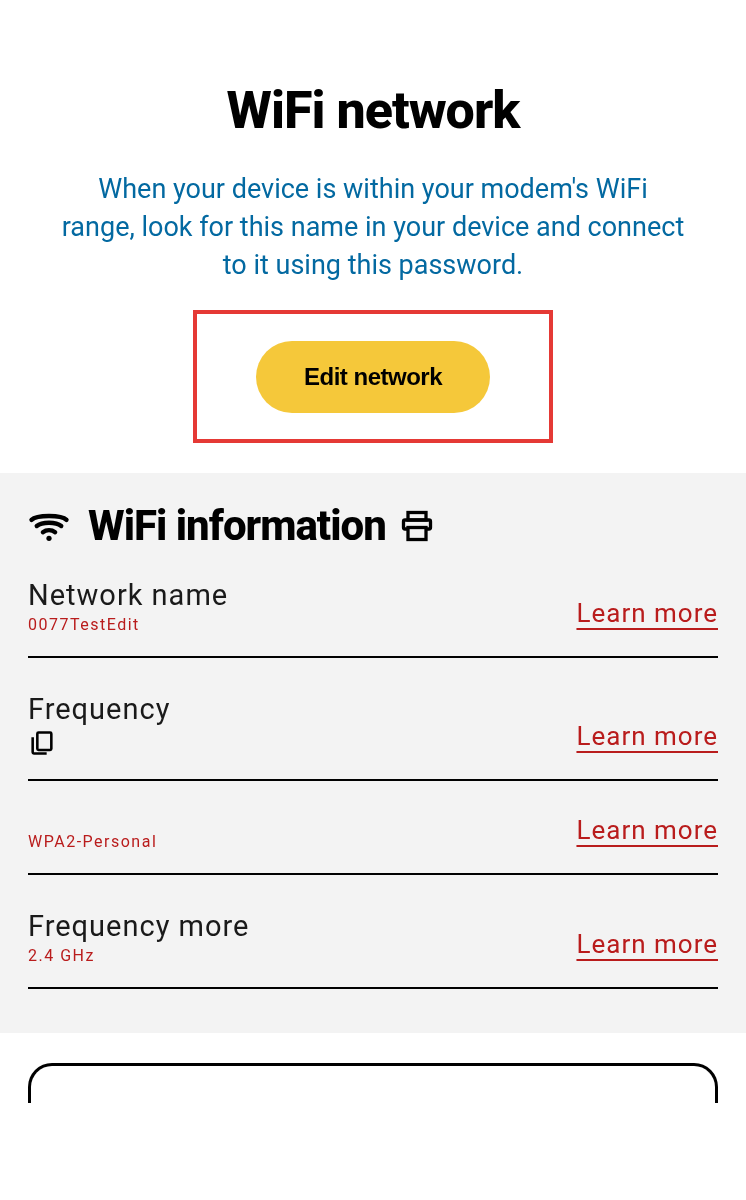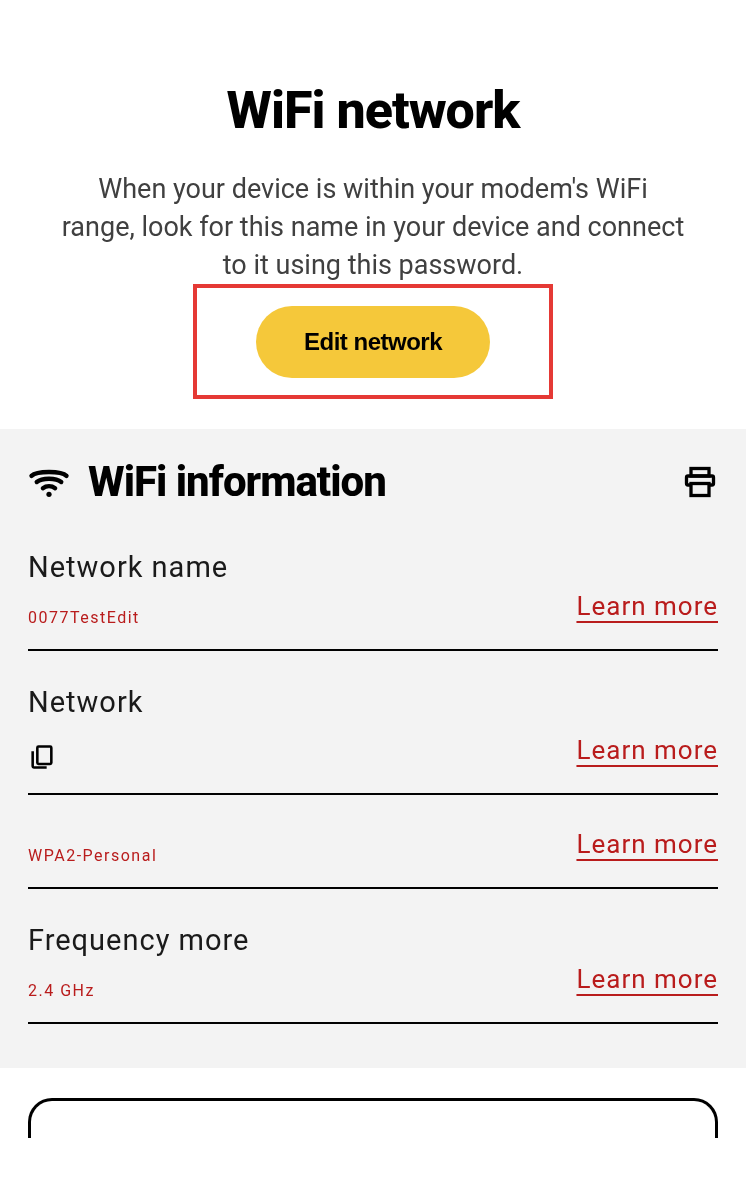--- a/index.html
+++ b/index.html
@@ -17,27 +17,27 @@
     }
     .page-title {
       font-size: 52px;
       font-weight: 800;
       letter-spacing: -1px;
       margin-bottom: 30px;
     }
     .page-description {
       font-size: 27px;
       line-height: 1.4;
-      color: #404040;
+      color: #0369a1;
       padding: 0 10px;
     }
     .edit-btn-frame {
-      margin: 0 auto 0;
+      margin: 26px auto 0;
       width: 360px;
-      height: 115px;
+      height: 133px;
       border: 4px solid #e53935;
       display: flex;
       align-items: center;
       justify-content: center;
     }
     .edit-btn {
       background: #f5c83a;
       color: #000;
       font-weight: 800;
       font-size: 24px;
@@ -47,22 +47,22 @@
       cursor: pointer;
       letter-spacing: -0.5px;
     }
     .info-section {
       background: #f3f3f3;
       padding: 28px 28px 10px;
     }
     .info-header {
       display: flex;
       align-items: center;
-      justify-content: space-between;
-      margin-bottom: 44px;
+      justify-content: flex-start;
+      margin-bottom: 28px;
       gap: 13px;
     }
     .info-header-left {
       display: flex;
       align-items: center;
       gap: 18px;
     }
     .section-title {
       font-size: 42px;
       font-weight: 800;
@@ -71,21 +71,21 @@
     .wifi-icon svg { width: 42px; height: 42px; display: block; }
     .print-icon svg { width: 36px; height: 36px; display: block; }
     .info-row {
       display: flex;
       justify-content: space-between;
       align-items: flex-end;
       border-bottom: 2px solid #000;
       padding-bottom: 22px;
       margin-bottom: 34px;
     }
-    .info-left { display: flex; flex-direction: column; gap: 24px; }
+    .info-left { display: flex; flex-direction: column; gap: 3px; }
     .info-label {
       font-size: 29px;
       letter-spacing: 1px;
       color: #1a1a1a;
     }
     .info-value-line {
       display: flex;
       align-items: center;
       gap: 22px;
     }
@@ -152,21 +152,21 @@
       <div class="info-label">Network name</div>
       <div class="info-value-line">
         <span class="info-value">0077TestEdit</span>
       </div>
     </div>
     <a class="learn-more">Learn more</a>
   </div>
 
   <div class="info-row">
     <div class="info-left">
-      <div class="info-label">Network</div>
+      <div class="info-label">Frequency</div>
       <div class="info-value-line">
         <span class="copy-icon">
           <svg viewBox="0 0 24 24" fill="none" stroke="#000" stroke-width="2.2">
             <rect x="8" y="3" width="12" height="15" rx="1"></rect>
             <path d="M4 7 V20 a1 1 0 0 0 1 1 H16"></path>
           </svg>
         </span>
       </div>
     </div>
     <a class="learn-more">Learn more</a>

